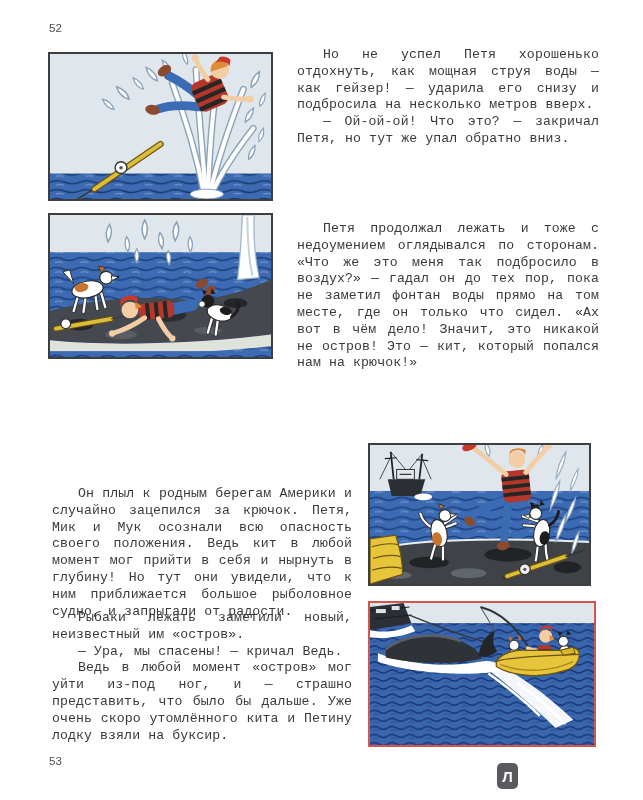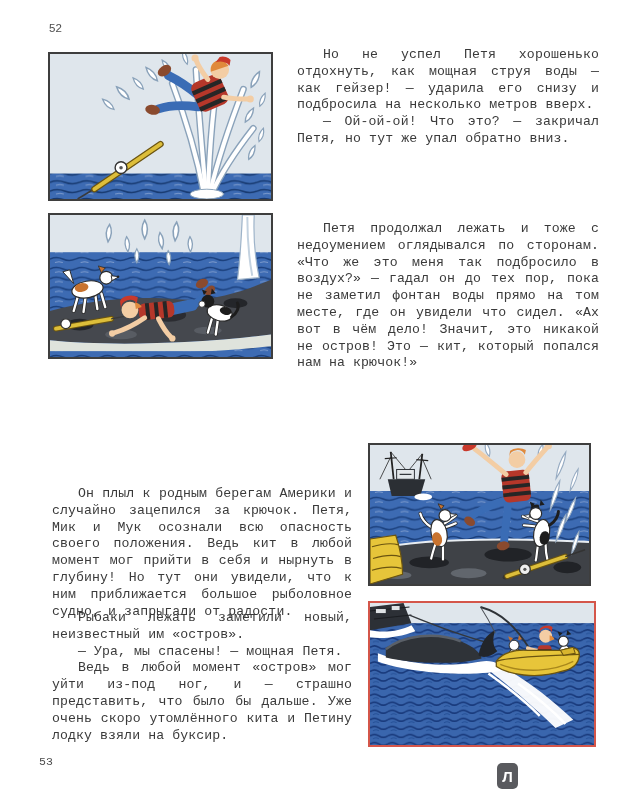--- a/index.html
+++ b/index.html
@@ -1,20 +1,20 @@
 <!DOCTYPE html>
 <html><head>
 <meta charset="utf-8">
 <style>
   html,body{margin:0;padding:0;background:#ffffff;}
   .page{position:relative;width:643px;height:800px;background:#ffffff;
         font-family:"Liberation Sans",sans-serif;overflow:hidden;}
   .pagenum{position:absolute;font-size:11.5px;color:#4c4c4c;}
   .pagenum.top{left:49px;top:22px;}
-  .pagenum.bottom{left:39px;top:755px;font-family:Liberation Mono, monospace;}
+  .pagenum.bottom{left:49px;top:755px;}
   .tb{position:absolute;color:#3a3a3a;font-size:13.2px;line-height:16.8px;
       text-align:justify;letter-spacing:.1px;}
   .tb p{margin:0;text-indent:26px;font-family:Liberation Mono, monospace;}
   figure.illo{position:absolute;margin:0;box-sizing:border-box;background:#dfe6ec;}
   .frame-dark{border:2px solid #3e3e3e;}
   .frame-red{border:2px solid #d4564a;}
   .illo svg{display:block;width:100%;height:100%;}
   #illo1{left:48px;top:52px;width:225px;height:149px;}
   #illo2{left:48px;top:213px;width:225px;height:146px;}
   #illo3{left:368px;top:443px;width:223px;height:143px;}
@@ -206,21 +206,21 @@
         <path d="M184,104 C190,100 192,94 190,90" stroke="#1d1d1d" stroke-width="3" fill="none" stroke-linecap="round"></path>
         <circle cx="160" cy="88" r="6.5" fill="#1d1d1d"></circle>
         <circle cx="154" cy="91" r="3.2" fill="#fff" stroke="#2b2b2b" stroke-width="0.8"></circle>
         <path d="M156,82 l-2,-6 l5,2 z" fill="#1d1d1d"></path>
         <path d="M163,81 l1,-6 l4,5 z" fill="#1d1d1d"></path>
       </g>
     </svg>
   </figure>
 
   <section class="tb" id="tb2">
-    <p>Петя продолжал лежать и тоже с недоумением оглядывался по сторонам. «Что же это меня так подбросило в воздух?» — гадал он до тех пор, пока не заметил фонтан воды прямо на том месте, где он увидели что сидел. «Ах вот в чём дело! Значит, это никакой не остров! Это — кит, который попался нам на крючок!»</p>
+    <p>Петя продолжал лежать и тоже с недоумением оглядывался по сторонам. «Что же это меня так подбросило в воздух?» — гадал он до тех пор, пока не заметил фонтан воды прямо на том месте, где он только что сидел. «Ах вот в чём дело! Значит, это никакой не остров! Это — кит, который попался нам на крючок!»</p>
   </section>
 
   <section class="tb" id="tb3">
     <p>Он плыл к родным берегам Америки и случайно зацепился за крючок. Петя, Мик и Мук осознали всю опасность своего положения. Ведь кит в любой момент мог прийти в себя и нырнуть в глубину! Но тут они увидели, что к ним приближается большое рыболовное судно, и запрыгали от радости.</p>
   </section>
 
   <figure class="illo frame-dark" id="illo3" aria-label="The boy and two dogs jump for joy on the whale's back as a fishing ship approaches">
     <svg viewBox="0 0 222 142" preserveAspectRatio="none">
       <defs>
         <path id="d3" d="M0,-9 Q3.4,-2.5 0,3 Q-3.4,-2.5 0,-9 Z"></path>
@@ -334,21 +334,21 @@
         <path d="M139,134 L198,114" stroke="#ddbe3a" stroke-width="3.8" stroke-linecap="round"></path>
         <path d="M198,114 L218,107" stroke="#333" stroke-width="1.5"></path>
         <circle cx="157" cy="127" r="5.5" fill="#eee" stroke="#333" stroke-width="1.3"></circle>
         <circle cx="157" cy="127" r="1.6" fill="#555"></circle>
       </g>
     </svg>
   </figure>
 
   <section class="tb" id="tb4">
     <p>Рыбаки лежать заметили новый, неизвестный им «остров».</p>
-    <p>— Ура, мы спасены! — мощная Петя.</p>
+    <p>— Ура, мы спасены! — кричал Ведь.</p>
     <p>Ведь в любой момент «остров» мог уйти из-под ног, и — страшно представить, что было бы дальше. Уже очень скоро утомлённого кита и Петину лодку взяли на буксир.</p>
   </section>
 
   <figure class="illo frame-red" id="illo4" aria-label="The ship tows the tired whale and the yellow boat with the boy and dogs">
     <svg viewBox="0 0 227 141" preserveAspectRatio="none">
       <defs>
         <pattern id="sea4" width="18" height="8" patternUnits="userSpaceOnUse">
           <rect width="18" height="8" fill="#3a66ad"></rect>
           <path d="M0,4 Q4.5,1 9,4 T18,4" fill="none" stroke="#17387a" stroke-width="1.5"></path>
           <path d="M3,7 q3,-2 6,0" fill="none" stroke="#244f96" stroke-width="1"></path>

